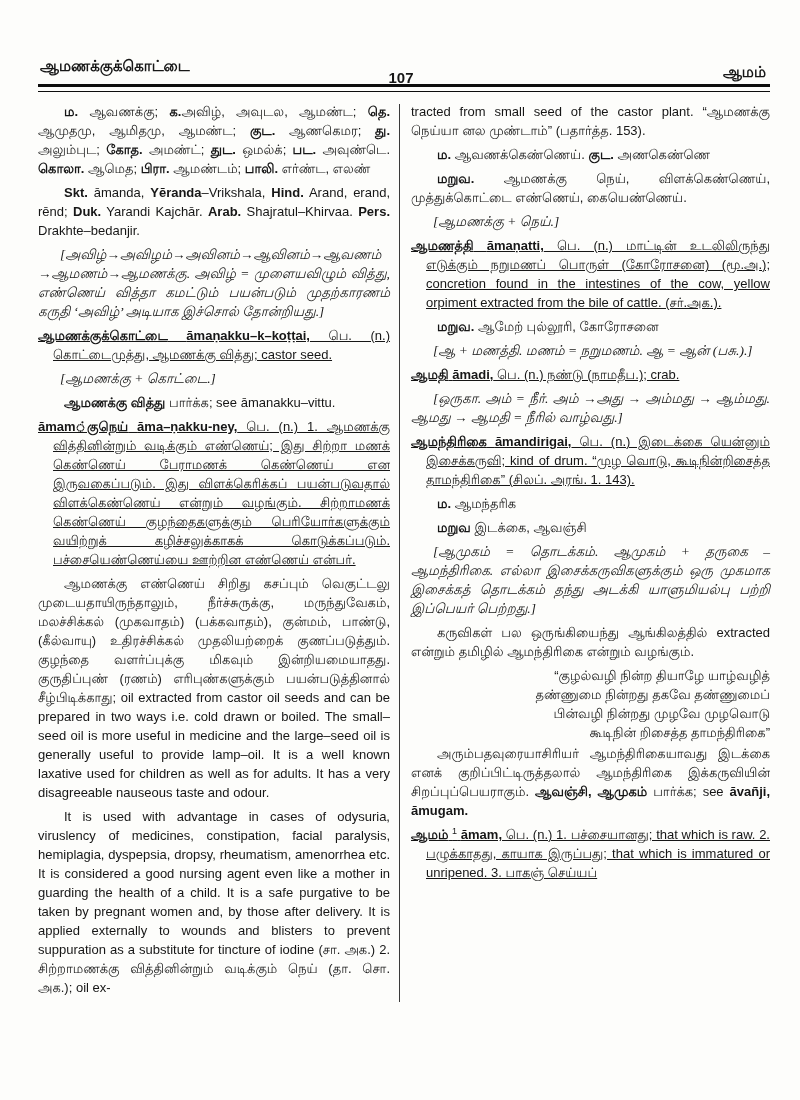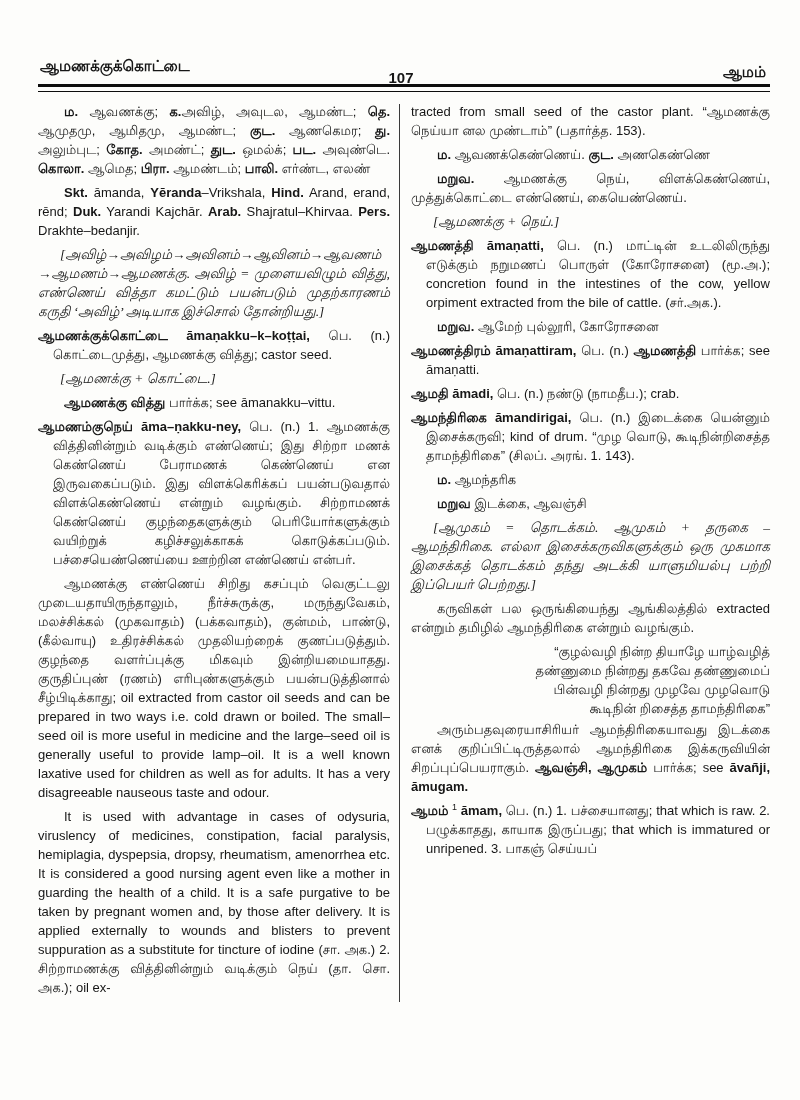--- a/index.html
+++ b/index.html
@@ -25,21 +25,21 @@
   }
   .col{font-size:13px;line-height:19px;text-align:justify;}
   .col-left{width:352px;}
   .col-right{flex:1;min-width:0;}
   .divider{width:1px;background:#3a3a3a;margin:2px 11px 0 9px;}
   .blk{margin:0 0 5px 0;}
   .cog{text-indent:26px;}
   .cont{text-indent:0;}
   .para{text-indent:26px;}
   .see{text-indent:26px;}
-  .entry{padding-left:15px;text-indent:-15px;}
+  .entry{padding-left:15px;text-indent:-15px;text-decoration:underline;}
   .etym{
     font-style:italic;text-indent:22px;
     font-family:"Liberation Serif","DejaVu Serif",serif;
     font-size:13.5px;
   }
   .verse{margin:0 0 2px 36px;text-align:right;text-indent:0;}
   .cite{text-align:right;margin:0 16px 6px 0;text-indent:0;}
   b{font-weight:bold;}
   sup{font-size:9px;line-height:0;}
 </style>
@@ -54,34 +54,35 @@
   </div>
   <div class="rule"></div>
   <div class="columns">
     <div class="col col-left">
         <p class="blk cog"><b>ம.</b> ஆவணக்கு; <b>க.</b>அவிழ், அவுடல, ஆமண்ட; <b>தெ.</b> ஆமுதமு, ஆமிதமு, ஆமண்ட; <b>குட.</b> ஆணகெமர; <b>து.</b> அலும்புட; <b>கோத.</b> அமண்ட்; <b>துட.</b> ஒமல்க்; <b>பட.</b> அவுண்டெ. <b>கொலா.</b> ஆமெத; <b>பிரா.</b> ஆமண்டம்; <b>பாலி.</b> எர்ண்ட, எலண்</p>
         <p class="blk cog"><b>Skt.</b> āmanda, <b>Yēranda</b>–Vrikshala, <b>Hind.</b> Arand, erand, rēnd; <b>Duk.</b> Yarandi Kajchār. <b>Arab.</b> Shajratul–Khirvaa. <b>Pers.</b> Drakhte–bedanjir.</p>
         <p class="blk etym">[அவிழ்→அவிழம்→அவினம்→ஆவினம்→ஆவணம் →ஆமணம்→ஆமணக்கு. அவிழ் = முளையவிழும் வித்து, எண்ணெய் வித்தா கமட்டும் பயன்படும் முதற்காரணம் கருதி ‘அவிழ்’ அடியாக இச்சொல் தோன்றியது.]</p>
         <p class="blk entry"><b>ஆமணக்குக்கொட்டை</b> <b>āmaṇakku–k–koṭṭai,</b> பெ. (n.) கொட்டைமுத்து, ஆமணக்கு வித்து; castor seed.</p>
         <p class="blk etym">[ஆமணக்கு + கொட்டை.]</p>
         <p class="blk see"><b>ஆமணக்கு வித்து</b> பார்க்க; see āmanakku–vittu.</p>
-        <p class="blk entry"><b>ஆமணம்குநெய்</b> <b>āma–ṇakku-ney,</b> பெ. (n.) 1. ஆமணக்கு வித்தினின்றும் வடிக்கும் எண்ணெய்; இது சிற்றா மணக் கெண்ணெய் பேராமணக் கெண்ணெய் என இருவகைப்படும். இது விளக்கெரிக்கப் பயன்படுவதால் விளக்கெண்ணெய் என்றும் வழங்கும். சிற்றாமணக் கெண்ணெய் குழந்தைகளுக்கும் பெரியோர்களுக்கும் வயிற்றுக் கழிச்சலுக்காகக் கொடுக்கப்படும். பச்சையெண்ணெய்யை ஊற்றின எண்ணெய் என்பர்.</p>
+        <p class="blk entry"><b>āmam்குநெய்</b> <b>āma–ṇakku-ney,</b> பெ. (n.) 1. ஆமணக்கு வித்தினின்றும் வடிக்கும் எண்ணெய்; இது சிற்றா மணக் கெண்ணெய் பேராமணக் கெண்ணெய் என இருவகைப்படும். இது விளக்கெரிக்கப் பயன்படுவதால் விளக்கெண்ணெய் என்றும் வழங்கும். சிற்றாமணக் கெண்ணெய் குழந்தைகளுக்கும் பெரியோர்களுக்கும் வயிற்றுக் கழிச்சலுக்காகக் கொடுக்கப்படும். பச்சையெண்ணெய்யை ஊற்றின எண்ணெய் என்பர்.</p>
         <p class="blk para">ஆமணக்கு எண்ணெய் சிறிது கசப்பும் வெகுட்டலு முடையதாயிருந்தாலும், நீர்ச்சுருக்கு, மருந்துவேகம், மலச்சிக்கல் (முகவாதம்) (பக்கவாதம்), குன்மம், பாண்டு, (கீல்வாயு) உதிரச்சிக்கல் முதலியற்றைக் குணப்படுத்தும். குழந்தை வளர்ப்புக்கு மிகவும் இன்றியமையாதது. குருதிப்புண் (ரணம்) எரிபுண்களுக்கும் பயன்படுத்தினால் சீழ்பிடிக்காது; oil extracted from castor oil seeds and can be prepared in two ways i.e. cold drawn or boiled. The small–seed oil is more useful in medicine and the large–seed oil is generally useful to provide lamp–oil. It is a well known laxative used for children as well as for adults. It has a very disagreeable nauseous taste and odour.</p>
         <p class="blk para">It is used with advantage in cases of odysuria, viruslency of medicines, constipation, facial paralysis, hemiplagia, dyspepsia, dropsy, rheumatism, amenorrhea etc. It is considered a good nursing agent even like a mother in guarding the health of a child. It is a safe purgative to be taken by pregnant women and, by those after delivery. It is applied externally to wounds and blisters to prevent suppuration as a substitute for tincture of iodine (சா. அக.) 2. சிற்றாமணக்கு வித்தினின்றும் வடிக்கும் நெய் (தா. சொ. அக.); oil ex-</p>
       </div>
     <div class="divider"></div>
     <div class="col col-right">
         <p class="blk cont">tracted from small seed of the castor plant. “ஆமணக்கு நெய்யா னல முண்டாம்” (பதார்த்த. 153).</p>
         <p class="blk cog"><b>ம.</b> ஆவணக்கெண்ணெய். <b>குட.</b> அணகெண்ணெ</p>
         <p class="blk cog"><b>மறுவ.</b> ஆமணக்கு நெய், விளக்கெண்ணெய், முத்துக்கொட்டை எண்ணெய், கையெண்ணெய்.</p>
         <p class="blk etym">[ஆமணக்கு + நெய்.]</p>
         <p class="blk entry"><b>ஆமணத்தி</b> <b>āmaṇatti,</b> பெ. (n.) மாட்டின் உடலிலிருந்து எடுக்கும் நறுமணப் பொருள் (கோரோசனை) (மூ.அ.); concretion found in the intestines of the cow, yellow orpiment extracted from the bile of cattle. (சர்.அக.).</p>
         <p class="blk cog"><b>மறுவ.</b> ஆமேற் புல்லூரி, கோரோசனை</p>
-        <p class="blk entry"><b>ஆமணத்திரம்</b> <b>āmaṇattiram,</b> பெ. (n.) <b>ஆமணத்தி</b> பார்க்க; see āmaṇatti.</p>
+        <p class="blk etym">[ஆ + மணத்தி. மணம் = நறுமணம். ஆ = ஆன் (பசு.).]</p>
         <p class="blk entry"><b>ஆமதி</b> <b>āmadi,</b> பெ. (n.) நண்டு (நாமதீப.); crab.</p>
+        <p class="blk etym">[ஒருகா. அம் = நீர். அம் →அது → அம்மது → ஆம்மது. ஆமது → ஆமதி = நீரில் வாழ்வது.]</p>
         <p class="blk entry"><b>ஆமந்திரிகை</b> <b>āmandirigai,</b> பெ. (n.) இடைக்கை யென்னும் இசைக்கருவி; kind of drum. “முழ வொடு, கூடிநின்றிசைத்த தாமந்திரிகை” (சிலப். அரங். 1. 143).</p>
         <p class="blk cog"><b>ம.</b> ஆமந்தரிக</p>
         <p class="blk cog"><b>மறுவ</b> இடக்கை, ஆவஞ்சி</p>
         <p class="blk etym">[ஆமுகம் = தொடக்கம். ஆமுகம் + தருகை – ஆமந்திரிகை. எல்லா இசைக்கருவிகளுக்கும் ஒரு முகமாக இசைக்கத் தொடக்கம் தந்து அடக்கி யாளுமியல்பு பற்றி இப்பெயர் பெற்றது.]</p>
         <p class="blk para">கருவிகள் பல ஒருங்கியைந்து ஆங்கிலத்தில் extracted என்றும் தமிழில் ஆமந்திரிகை என்றும் வழங்கும்.</p>
         <p class="blk verse">“குழல்வழி நின்ற தியாழே யாழ்வழித்<br>தண்ணுமை நின்றது தகவே தண்ணுமைப்<br>பின்வழி நின்றது முழவே முழவொடு<br>கூடிநின் றிசைத்த தாமந்திரிகை”</p>
         <p class="blk para">அரும்பதவுரையாசிரியர் ஆமந்திரிகையாவது இடக்கை எனக் குறிப்பிட்டிருத்தலால் ஆமந்திரிகை இக்கருவியின் சிறப்புப்பெயராகும். <b>ஆவஞ்சி, ஆமுகம்</b> பார்க்க; see <b>āvañji, āmugam.</b></p>
         <p class="blk entry"><b>ஆமம்</b> <sup>1</sup> <b>āmam,</b> பெ. (n.) 1. பச்சையானது; that which is raw. 2. பழுக்காதது, காயாக இருப்பது; that which is immatured or unripened. 3. பாகஞ் செய்யப்</p>
       </div>
   </div>

